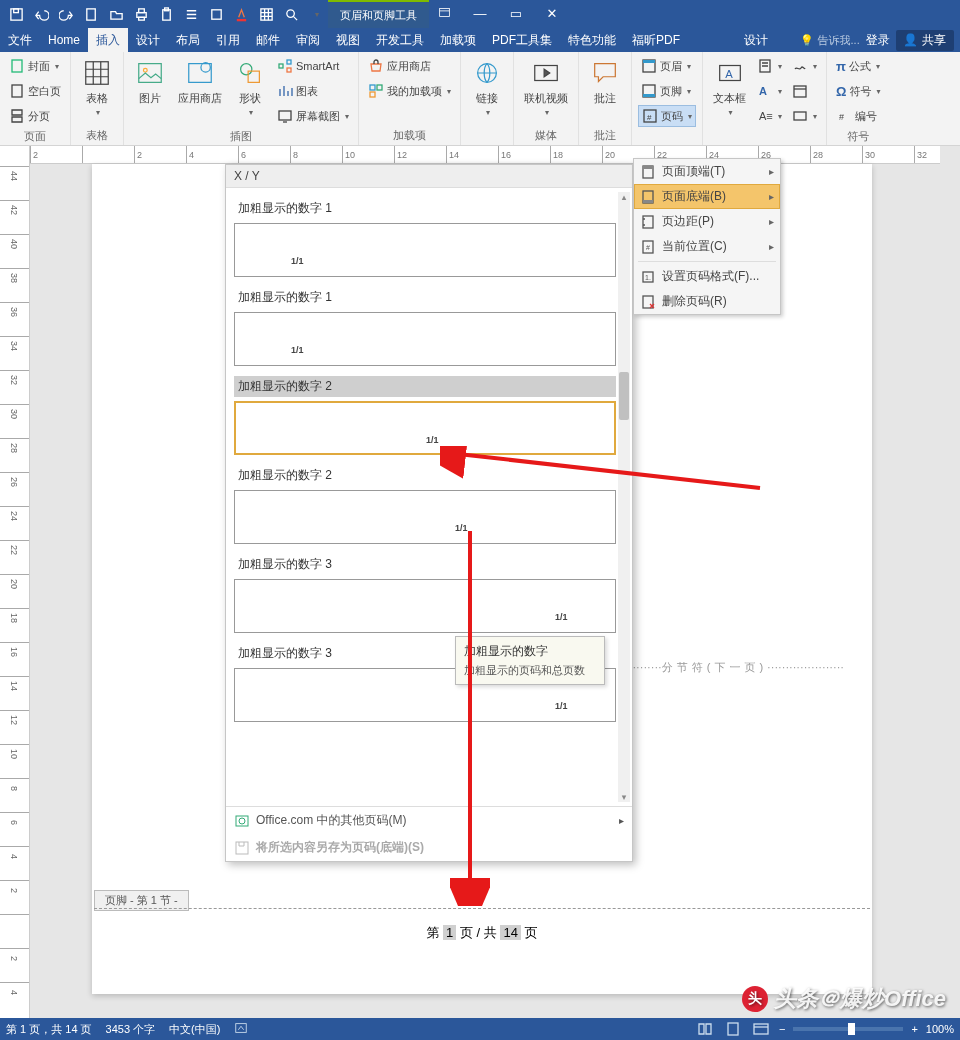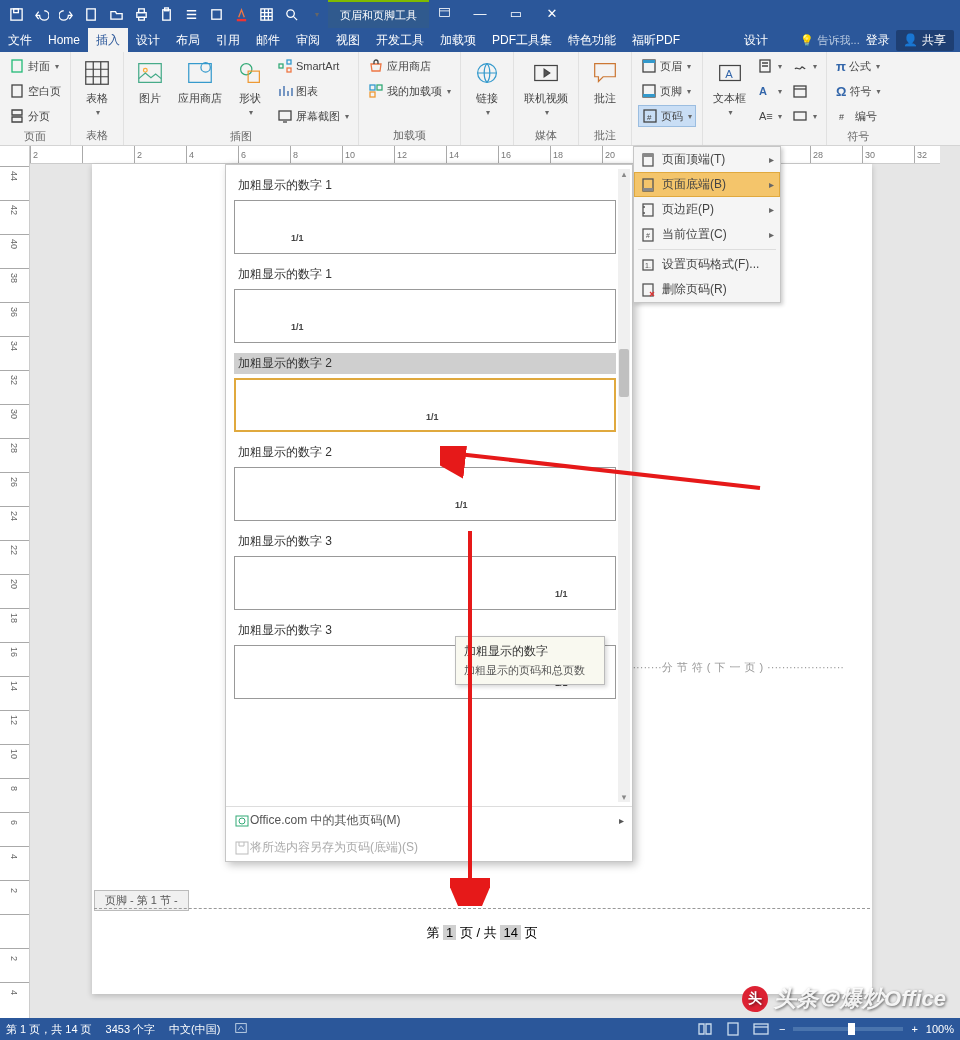--- a/index.html
+++ b/index.html
@@ -67,22 +67,22 @@
 .gallery { position: absolute; left: 225px; top: 18px; width: 408px; height: 698px; background: #fff; border: 1px solid #c6c6c6; box-shadow: 3px 3px 8px rgba(0,0,0,.25); display: flex; flex-direction: column; font-size: 11px; z-index: 10; }
 .gallery .ghdr { background: #eee; padding: 4px 8px; color: #444; font-size: 12px; border-bottom: 1px solid #ddd; }
 .gallery .gscroll { flex: 1; overflow: hidden; padding: 4px 16px 4px 8px; position: relative; }
 .gallery .gitem { margin: 6px 0 10px; }
 .gallery .gtitle { font-size: 12px; color: #333; margin-bottom: 4px; padding: 2px 4px; }
 .gallery .gitem.sel .gtitle { background: #cfcfcf; }
 .gallery .gprev { border: 1px solid #999; height: 54px; position: relative; background: #fff; }
 .gallery .gitem.sel .gprev { border: 2px solid #e0a93e; background: #fff; }
 .gallery .gprev .pn { position: absolute; font-size: 9px; font-weight: bold; color: #444; }
 .gallery .gfoot { border-top: 1px solid #ddd; }
-.gallery .gfoot .fi { display: flex; align-items: center; padding: 5px 8px; font-size: 12px; color: #555; }
-.gallery .gfoot .fi.disabled { color: #aaa; }
+.gallery .gfoot .fi { display: flex; align-items: center; gap: 6px; padding: 5px 8px; font-size: 12px; color: #555; }
+.gallery .gfoot .fi.disabled { color: #aaa; font-weight: bold; }
 .gallery .gfoot .fi .arr { margin-left: auto; font-size: 10px; }
 .gallery .gsb { position: absolute; right: 2px; top: 4px; bottom: 4px; width: 12px; background: #f0f0f0; }
 .gallery .gsb .thumb { position: absolute; left: 1px; right: 1px; top: 180px; height: 48px; background: #c0c0c0; border-radius: 2px; }
 .gallery .gsb .sarr { position: absolute; left: 0; right: 0; text-align: center; font-size: 9px; color: #888; }
 
 
 .tooltip { position: absolute; left: 455px; top: 490px; width: 150px; background: #f9f9f0; border: 1px solid #bbb; padding: 6px 8px; font-size: 11px; color: #555; z-index: 15; box-shadow: 2px 2px 4px rgba(0,0,0,.15); }
 .tooltip .tt-title { color: #333; font-size: 12px; margin-bottom: 3px; }
 
 
@@ -459,21 +459,21 @@
             <svg viewBox="0 0 16 16">
               <text x="3" y="12" font-size="9" fill="#444" stroke="none">#</text>
             </svg>
             <span>编号</span>
           </div>
     </div>
       </div>
     <div class="glabel">符号</div>
   </div>
 
-  <div class="submenu" style="top:94px">
+  <div class="submenu" style="top:106px">
     <div class="mi">
         <svg viewBox="0 0 16 16">
           <rect x="3" y="2" width="10" height="12"></rect>
           <rect x="3" y="2" width="10" height="3" fill="#888" stroke="none"></rect>
         </svg>
         <span>页面顶端(T)</span>
         <span class="arr">▸</span>
       </div>
     <div class="mi hl">
         <svg viewBox="0 0 16 16">
@@ -570,20 +570,21 @@
   <div class="page">
     <div class="section-break">分节符(下一页)</div>
     <div class="footer-tag">页脚 - 第 1 节 -</div>
     <div class="footer-dash"></div>
     <div class="footer-line">
       <span>第 </span><span class="fld">1</span><span> 页 / 共 </span><span class="fld">14</span><span> 页</span>
     </div>
   </div>
 
   <div class="gallery">
+    <div class="ghdr">X / Y</div>
     <div class="gscroll">
       <div class="gsb">
         <div class="sarr" style="top:0">▴</div>
         <div class="thumb"></div>
         <div class="sarr" style="bottom:0">▾</div>
       </div>
       <div id="gallery-items">
           <div class="gitem">
             <div class="gtitle">加粗显示的数字 1</div>
             <div class="gprev">

